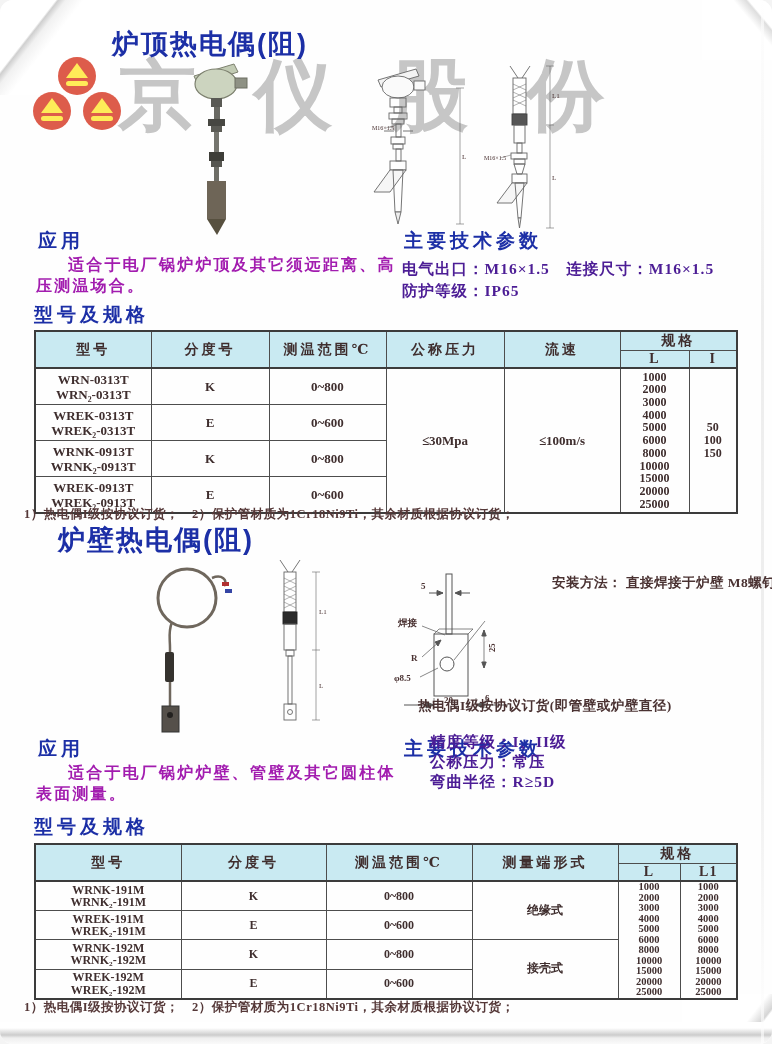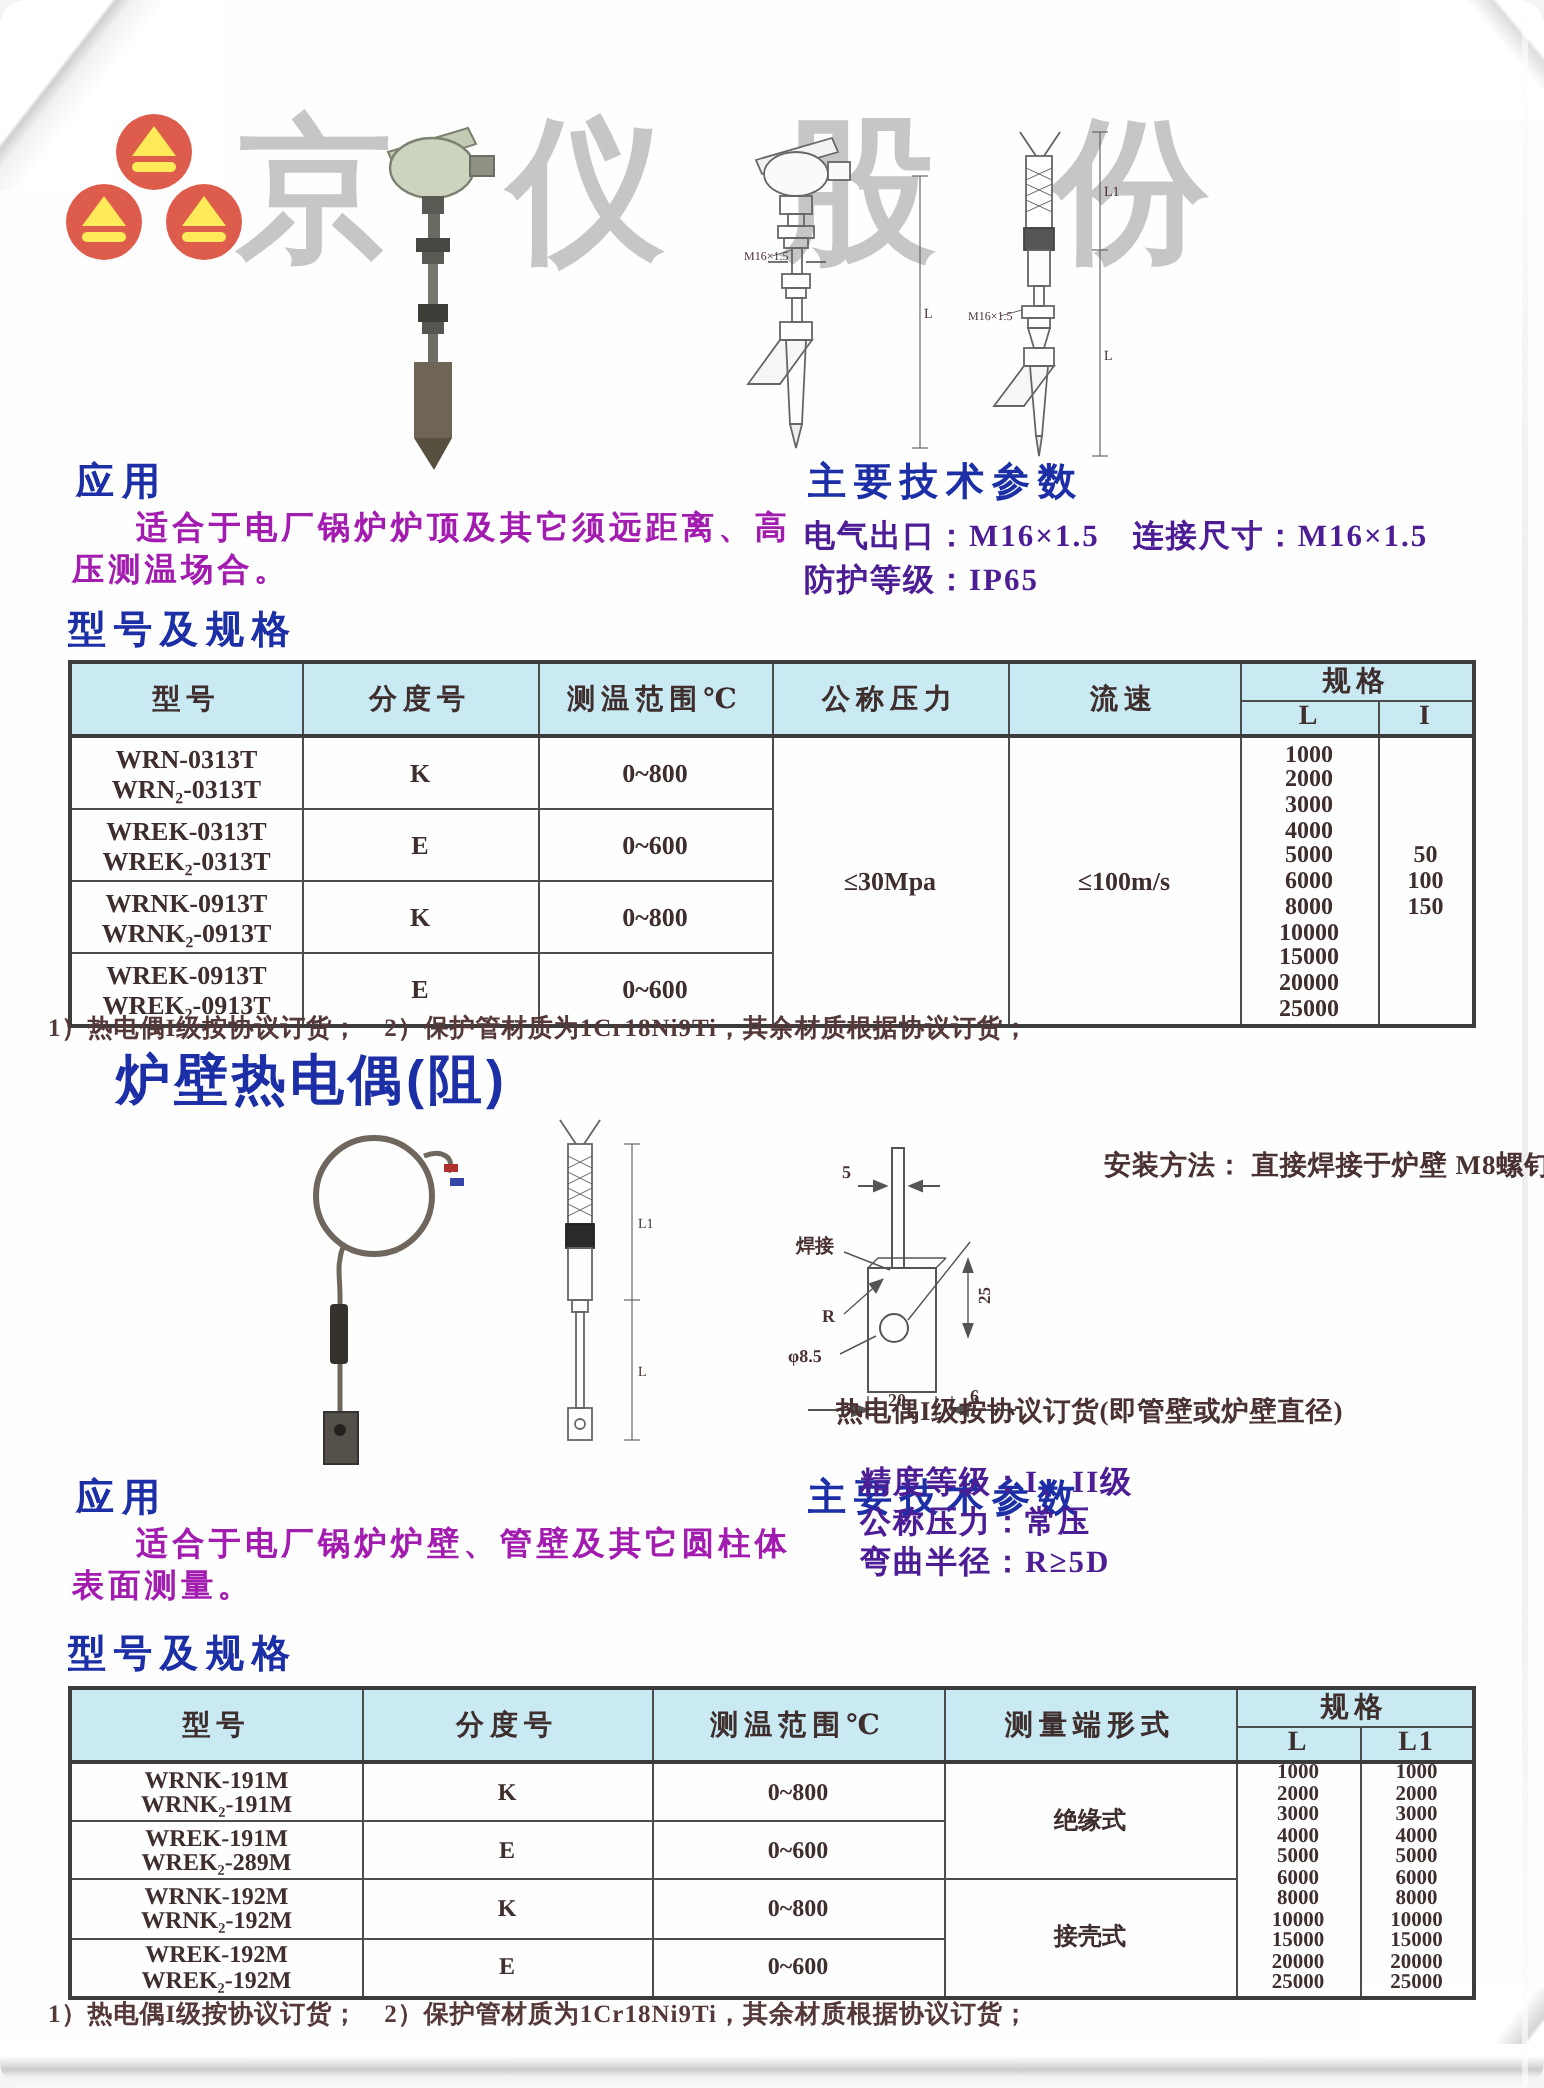--- a/index.html
+++ b/index.html
@@ -98,20 +98,21 @@
       <path d="M20 42 L31 57 L9 57 Z" fill="#ffe83c"></path>
       <rect x="9" y="60" width="22" height="5" rx="2.5" fill="#ffe83c"></rect>
     </g>
     <g>
       <circle cx="70" cy="55" r="19" fill="#d8402c"></circle>
       <path d="M70 42 L81 57 L59 57 Z" fill="#ffe83c"></path>
       <rect x="59" y="60" width="22" height="5" rx="2.5" fill="#ffe83c"></rect>
     </g>
   </svg>
 
+  <h1 class="sec-title t1">炉顶热电偶(阻)</h1>
 
   <svg class="draw" style="left:178px;top:58px;" width="82" height="178" viewBox="0 0 82 178">
     <polygon points="16,18 56,6 60,14 20,27" fill="#c2cbb4" stroke="#7d816f" stroke-width="1"></polygon>
     <ellipse cx="38" cy="26" rx="21" ry="15" fill="#ccd4bf" stroke="#7d816f" stroke-width="1.2"></ellipse>
     <rect x="57" y="20" width="12" height="10" fill="#8e9184" stroke="#6d6f63"></rect>
     <rect x="33" y="40" width="11" height="9" fill="#5a5a55"></rect>
     <rect x="36" y="49" width="6" height="12" fill="#6a6a64"></rect>
     <rect x="30" y="61" width="17" height="7" fill="#474742"></rect>
     <rect x="33" y="68" width="11" height="6" fill="#5b5b55"></rect>
     <rect x="36" y="74" width="5" height="20" fill="#75756e"></rect>
@@ -413,21 +414,21 @@
 6000
 8000
 10000
 15000
 20000
 25000</td>
       </tr>
       <tr>
         <td class="model">
           <div>WREK-191M</div>
-          <div>WREK₂-289M</div>
+          <div>WREK₂-191M</div>
         </td>
         <td>E</td>
         <td>0~600</td>
       </tr>
       <tr>
         <td class="model">
           <div>WRNK-192M</div>
           <div>WRNK₂-192M</div>
         </td>
         <td>K</td>

